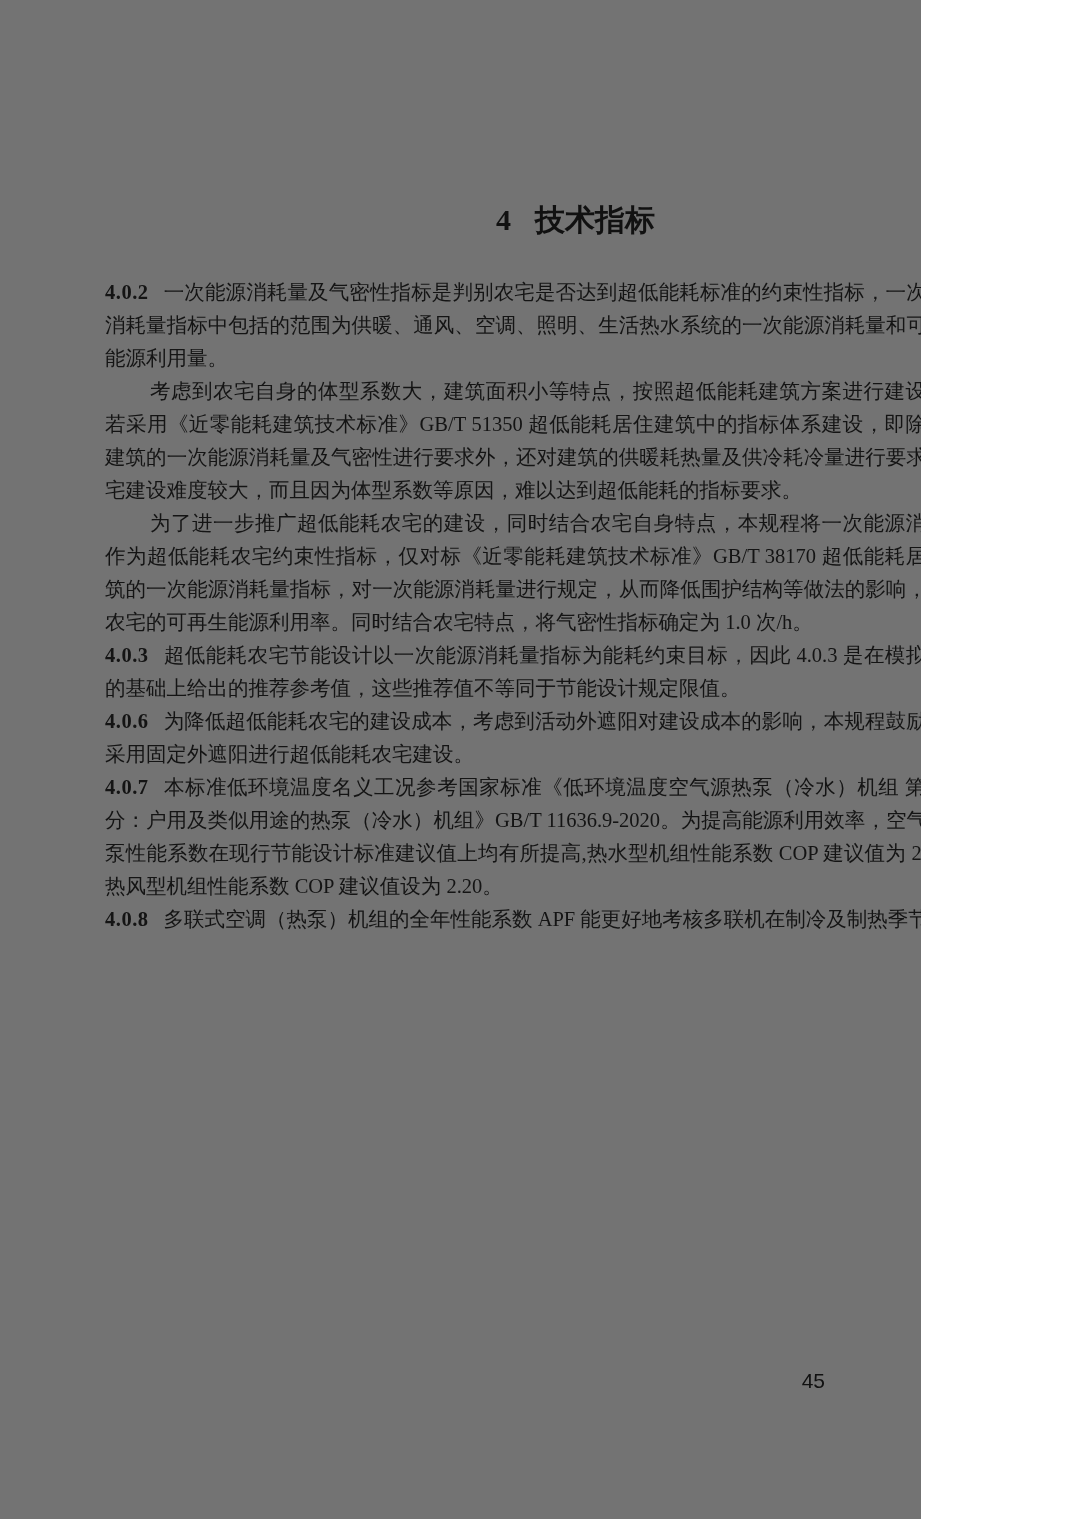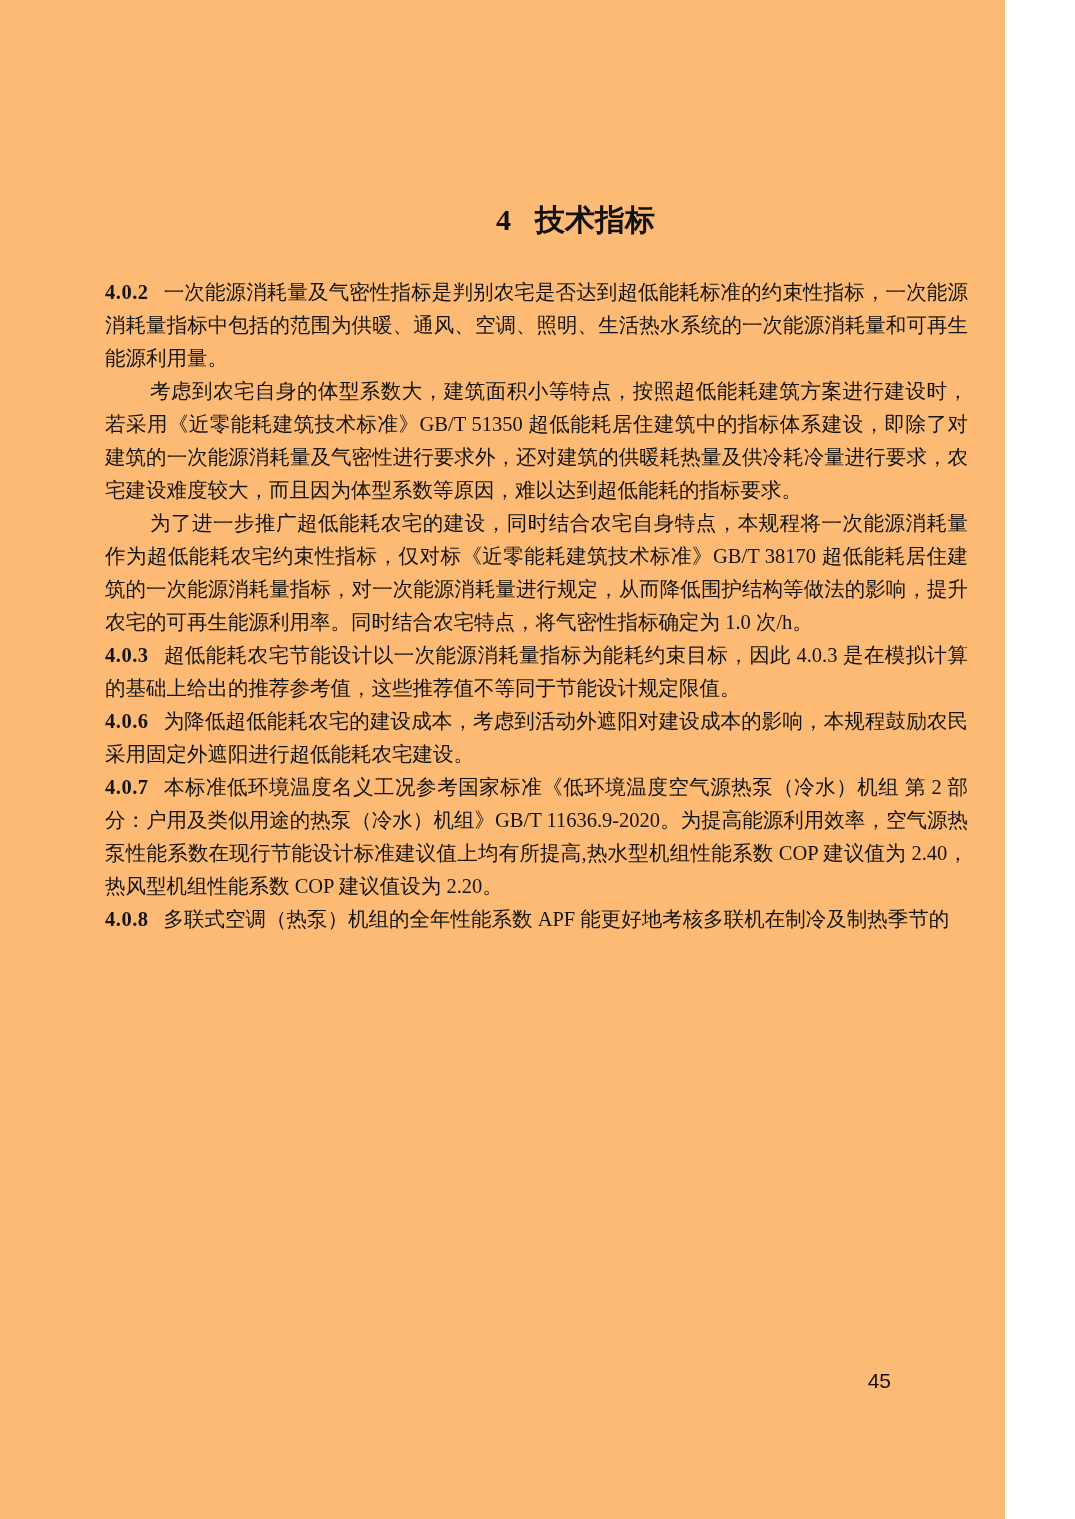--- a/index.html
+++ b/index.html
@@ -2,26 +2,27 @@
 <html><head>
 <meta charset="utf-8">
 <style>
   html, body {
     margin: 0;
     padding: 0;
     background: #ffffff;
   }
   .page {
     position: relative;
-    width: 1005px;
+    width: 889px;
     height: 1519px;
-    background: #fdba74;
+    background: #737373;
     color: #141414;
     font-family: "Liberation Serif", "DejaVu Serif", serif;
     overflow: hidden;
+    padding-left: 32px;
   }
   .chapter-title {
     position: absolute;
     top: 201px;
     left: 105px;
     width: 863px;
     margin: 0;
     text-align: center;
     font-size: 30px;
     font-weight: 700;
@@ -56,21 +57,21 @@
     text-indent: 45px;
   }
   .clause-num {
     font-weight: 700;
     margin-right: 15px;
     letter-spacing: 0.5px;
   }
   .page-num {
     position: absolute;
     top: 1369px;
-    right: 114px;
+    right: 96px;
     font-family: "Liberation Sans", "DejaVu Sans", sans-serif;
     font-size: 21px;
     line-height: 24px;
     color: #111111;
   }
 </style>
 </head>
 <body>
 
 <div class="page">

